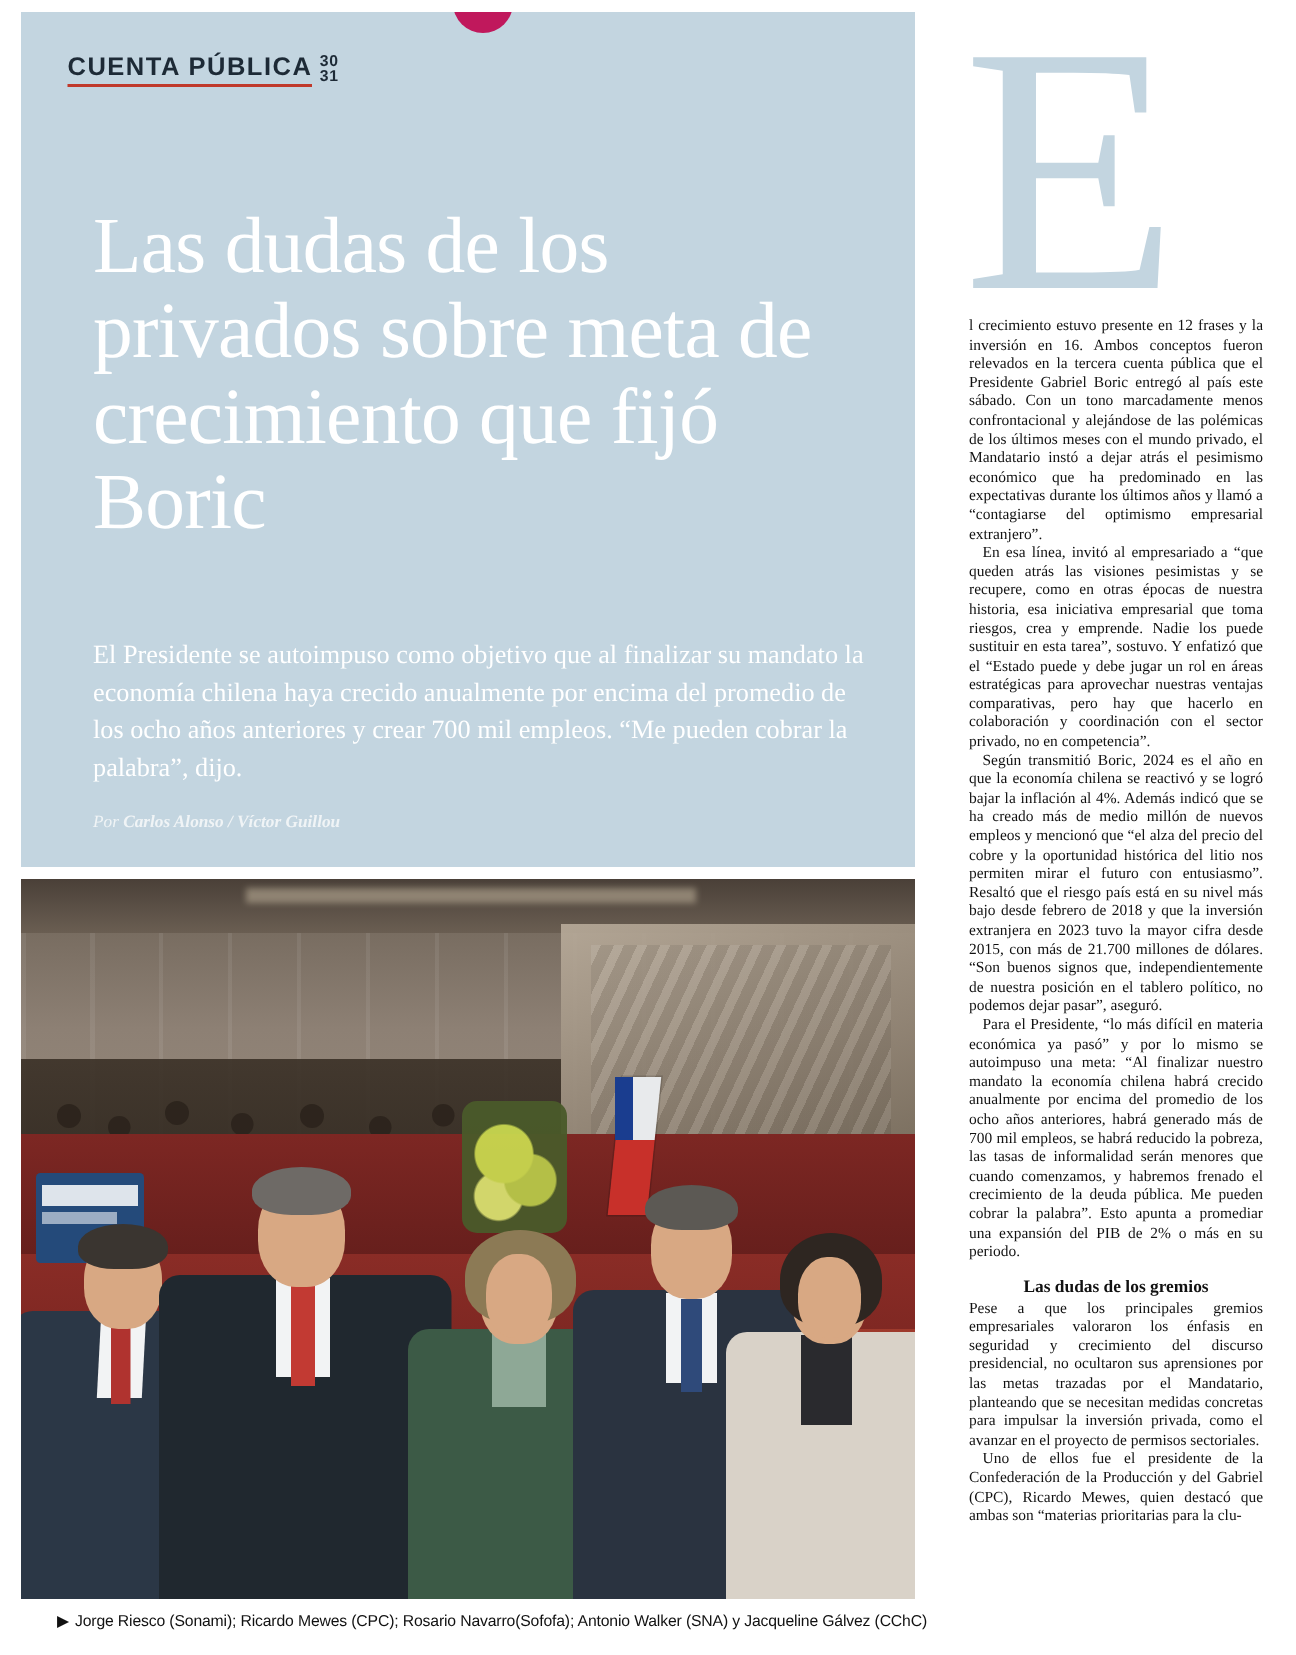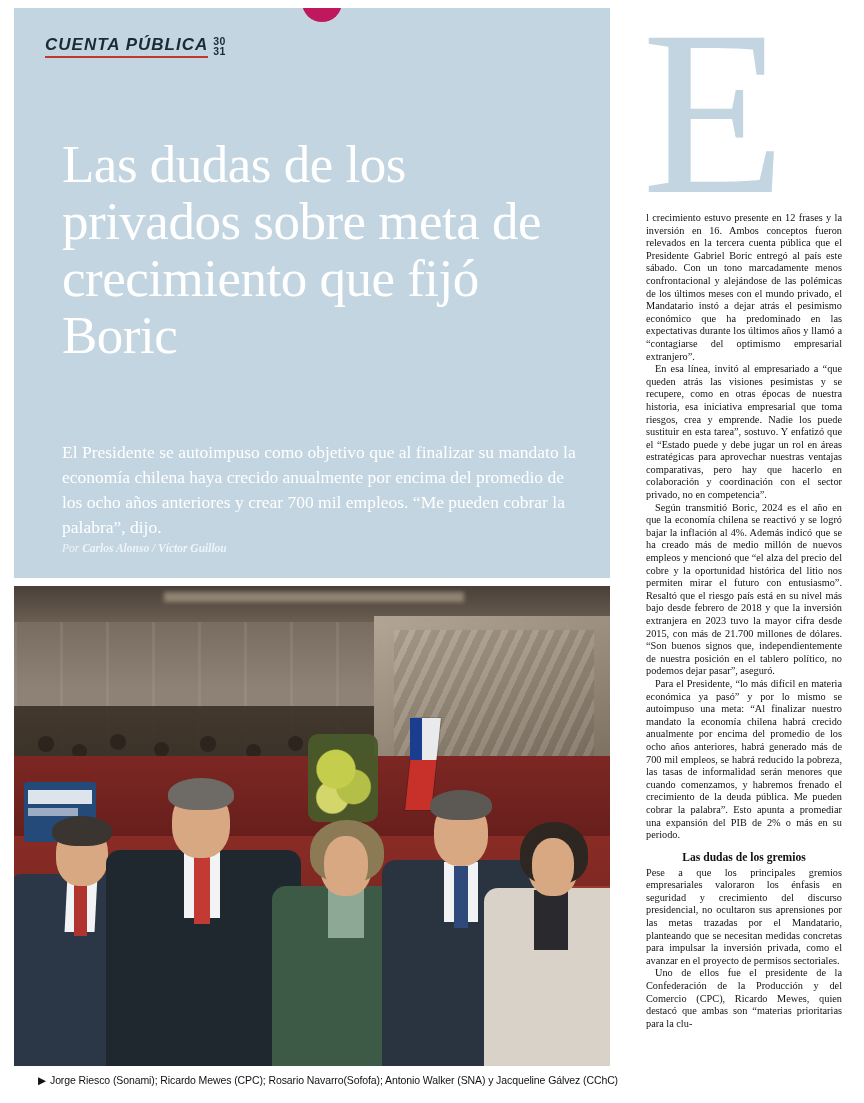--- a/index.html
+++ b/index.html
@@ -40,21 +40,20 @@
   }
   #kicker-text {
     font-family: "Liberation Sans", sans-serif;
     font-weight: 700;
     font-size: 17px;
     letter-spacing: 1.0px;
     color: #1d2a36;
     line-height: 1;
     padding-bottom: 3px;
     border-bottom: 2.5px solid #c0392b;
-    font-style: italic;
   }
   #kicker-year {
     margin-left: 5px;
     font-family: "Liberation Sans", sans-serif;
     font-weight: 700;
     font-size: 10.5px;
     line-height: 10px;
     color: #1d2a36;
     letter-spacing: 0.5px;
     display: flex;
@@ -79,21 +78,21 @@
     font-family: "Liberation Serif", serif;
     font-weight: 400;
     font-size: 53px;
     line-height: 57px;
     letter-spacing: -0.5px;
   }
 
   
   #standfirst {
     position: absolute;
-    left: 48px; top: 432px;
+    left: 48px; top: 416px;
     width: 520px;
     color: #ffffff;
     font-family: "Liberation Serif", serif;
     font-size: 17.5px;
     line-height: 25px;
   }
 
   #byline {
     position: absolute;
     left: 48px; top: 534px;
@@ -367,15 +366,15 @@
 <div id="right-column">
   <div id="dropcap">E</div>
 
   <div id="article-body">
     <p class="first">l crecimiento estuvo presente en 12 frases y la inversión en 16. Ambos conceptos fueron relevados en la tercera cuenta pública que el Presidente Gabriel Boric entregó al país este sábado. Con un tono marcadamente menos confrontacional y alejándose de las polémicas de los últimos meses con el mundo privado, el Mandatario instó a dejar atrás el pesimismo económico que ha predominado en las expectativas durante los últimos años y llamó a “contagiarse del optimismo empresarial extranjero”.</p>
     <p>En esa línea, invitó al empresariado a “que queden atrás las visiones pesimistas y se recupere, como en otras épocas de nuestra historia, esa iniciativa empresarial que toma riesgos, crea y emprende. Nadie los puede sustituir en esta tarea”, sostuvo. Y enfatizó que el “Estado puede y debe jugar un rol en áreas estratégicas para aprovechar nuestras ventajas comparativas, pero hay que hacerlo en colaboración y coordinación con el sector privado, no en competencia”.</p>
     <p>Según transmitió Boric, 2024 es el año en que la economía chilena se reactivó y se logró bajar la inflación al 4%. Además indicó que se ha creado más de medio millón de nuevos empleos y mencionó que “el alza del precio del cobre y la oportunidad histórica del litio nos permiten mirar el futuro con entusiasmo”. Resaltó que el riesgo país está en su nivel más bajo desde febrero de 2018 y que la inversión extranjera en 2023 tuvo la mayor cifra desde 2015, con más de 21.700 millones de dólares. “Son buenos signos que, independientemente de nuestra posición en el tablero político, no podemos dejar pasar”, aseguró.</p>
     <p>Para el Presidente, “lo más difícil en materia económica ya pasó” y por lo mismo se autoimpuso una meta: “Al finalizar nuestro mandato la economía chilena habrá crecido anualmente por encima del promedio de los ocho años anteriores, habrá generado más de 700 mil empleos, se habrá reducido la pobreza, las tasas de informalidad serán menores que cuando comenzamos, y habremos frenado el crecimiento de la deuda pública. Me pueden cobrar la palabra”. Esto apunta a promediar una expansión del PIB de 2% o más en su periodo.</p>
     <h2>Las dudas de los gremios</h2>
     <p class="first">Pese a que los principales gremios empresariales valoraron los énfasis en seguridad y crecimiento del discurso presidencial, no ocultaron sus aprensiones por las metas trazadas por el Mandatario, planteando que se necesitan medidas concretas para impulsar la inversión privada, como el avanzar en el proyecto de permisos sectoriales.</p>
-    <p>Uno de ellos fue el presidente de la Confederación de la Producción y del Comercio (CPC), Ricardo Mewes, quien destacó que ambas son “materias prioritarias para la clu-</p>
+    <p>Uno de ellos fue el presidente de la Confederación de la Producción y del Gabriel (CPC), Ricardo Mewes, quien destacó que ambas son “materias prioritarias para la clu-</p>
   </div>
 </div>
 
 </body></html>

